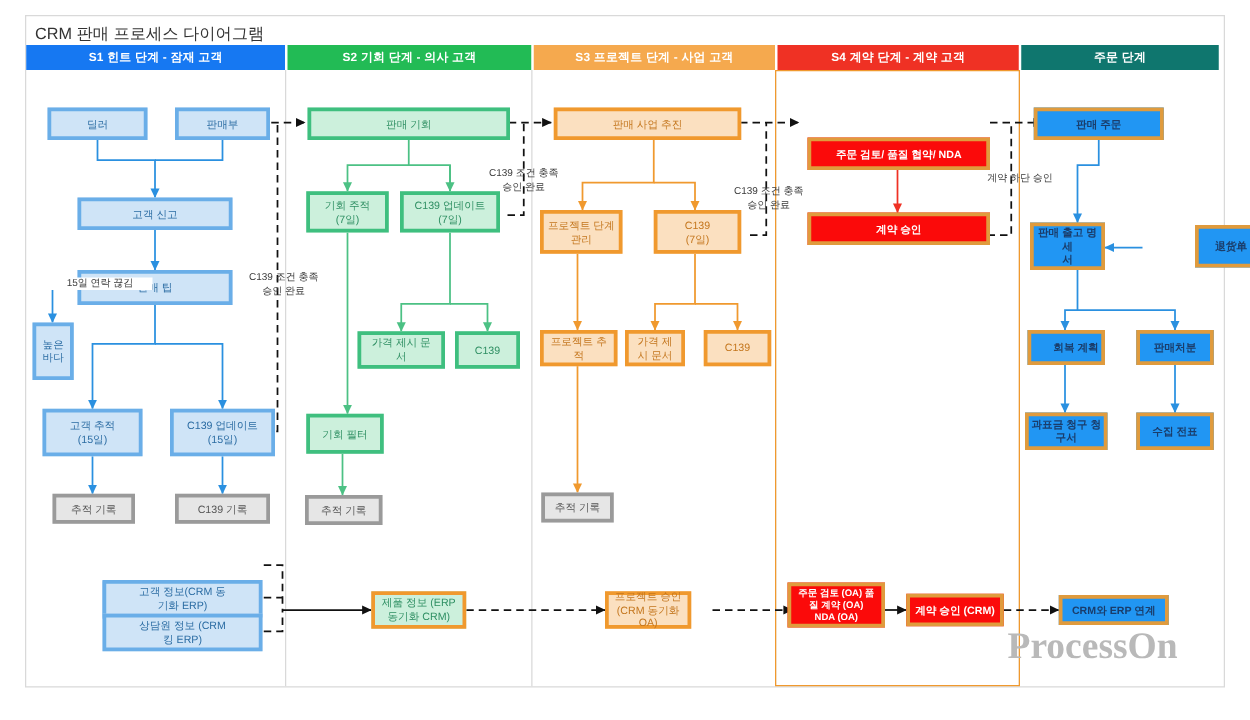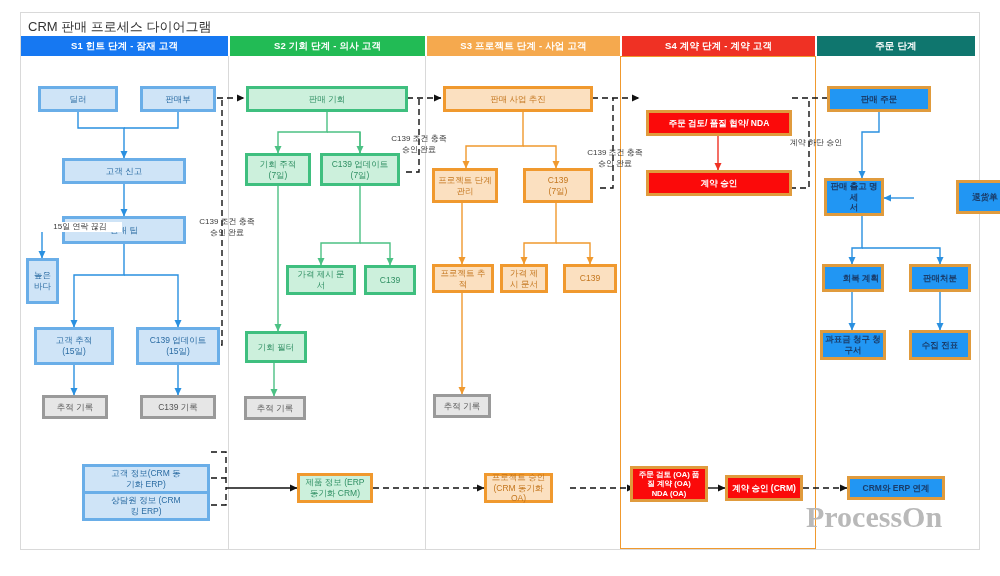--- a/index.html
+++ b/index.html
@@ -342,21 +342,21 @@
     </div>
 
   <div class="node n-bluesolid" style="left:820px;top:330px;width:66px;height:30px;white-space:pre-line;">
     <span>과표금 청구 청
 구서</span></div>
 
   <div class="node n-bluesolid" style="left:909px;top:330px;width:62px;height:30px;">
     <span>수집 전표</span>
     </div>
 
-  <div class="node n-bluesolid" style="left:847px;top:476px;width:98px;height:24px;">
+  <div class="node n-bluesolid" style="left:847px;top:476px;width:88px;height:24px;">
     <span>CRM와 ERP 연계</span>
     </div>
 
   <div class="label" style="left:38px;top:222px;width:82px;">
     <span>15일 연락 끊김</span></div>
 
   <div class="label plain" style="left:184px;top:207px;width:84px;white-space:pre-line;">
     <span>C139 조건 충족
 승인 완료</span></div>
 

